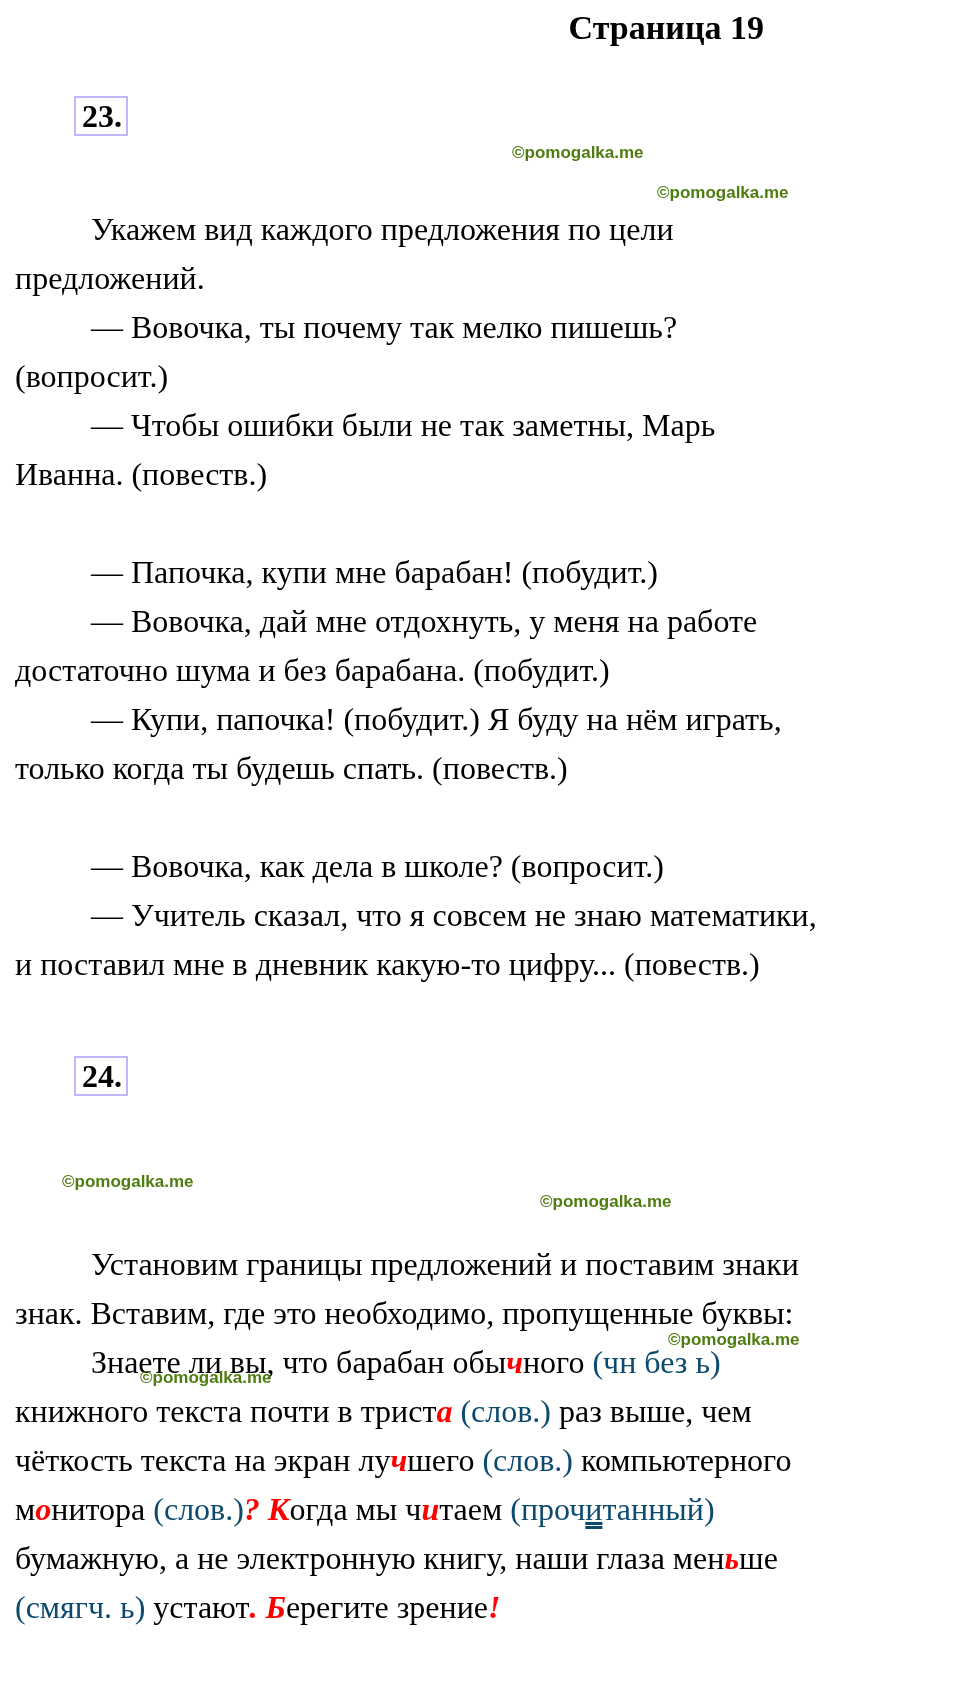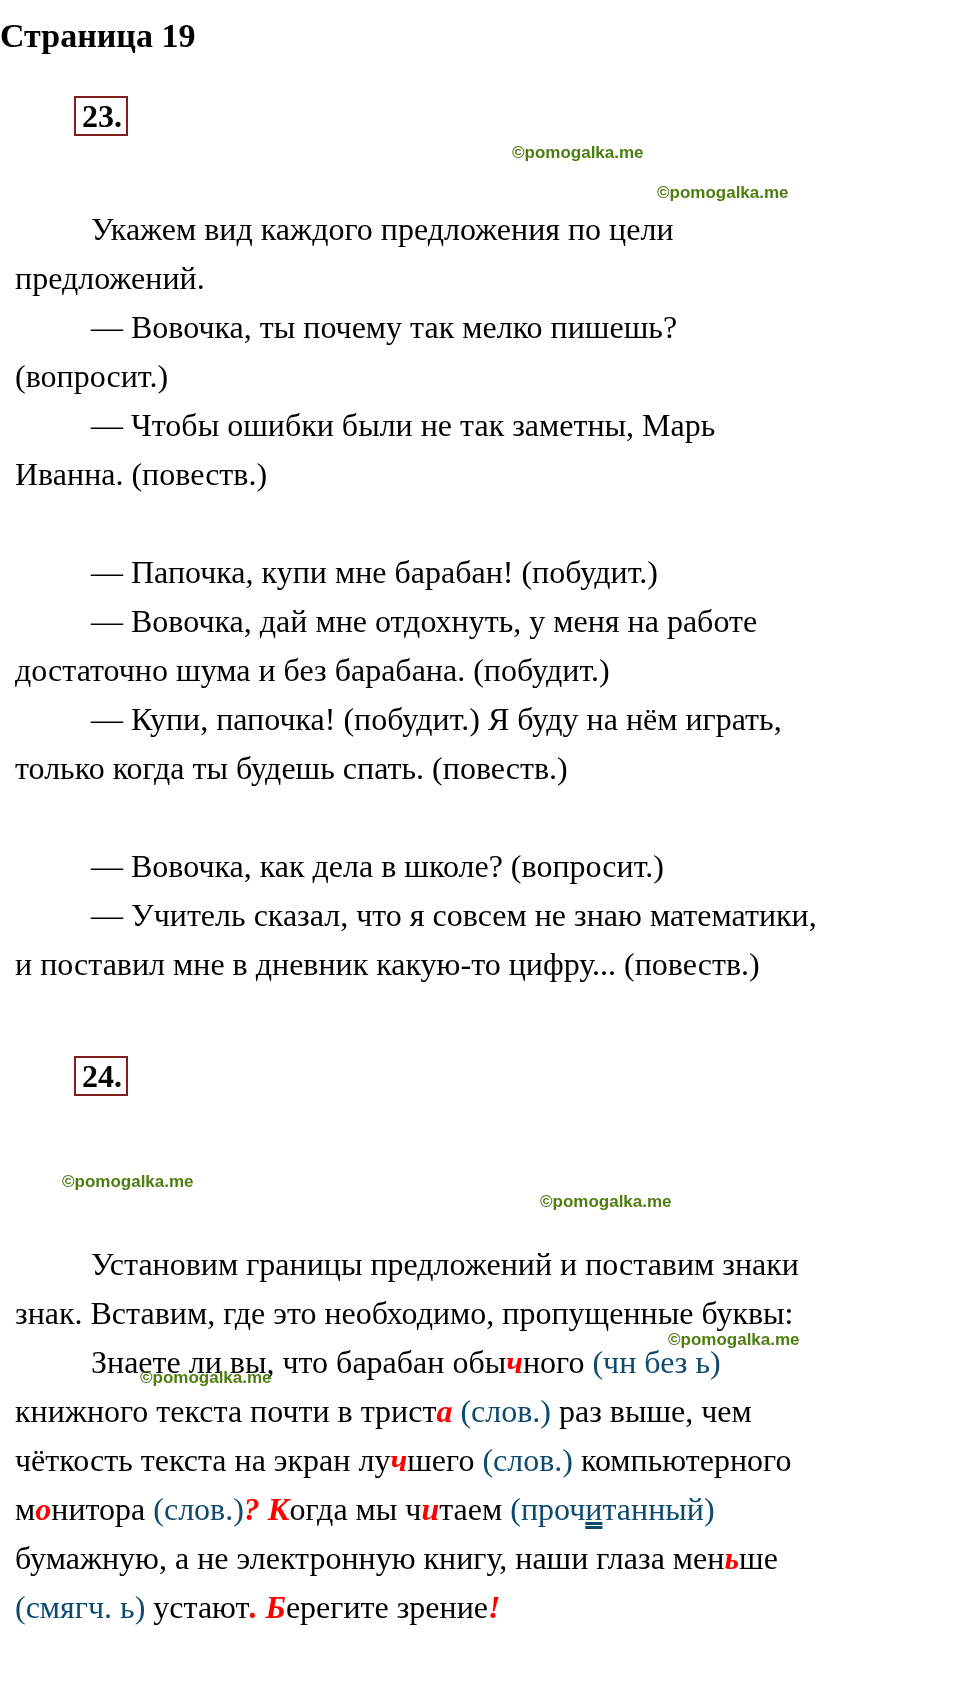--- a/index.html
+++ b/index.html
@@ -2,25 +2,25 @@
 <html><head>
 <meta charset="utf-8">
 <style>
   html, body { margin: 0; padding: 0; background: #ffffff; }
   body {
     width: 960px; height: 1681px; position: relative; overflow: hidden;
     font-family: "Liberation Serif", "DejaVu Serif", serif;
     color: #000;
   }
   .title {
-    position: absolute; top: 16px; left: 0; width: 764px;
-    text-align: left; font-weight: bold; font-size: 34px; line-height: 40px;
+    position: absolute; top: 8px; left: 0; width: 764px;
+    text-align: right; font-weight: bold; font-size: 34px; line-height: 40px;
   }
   .num-box {
-    position: absolute; border: 2px solid #7f1d1d;
+    position: absolute; border: 2px solid #c4b5fd;
     font-weight: bold; font-size: 32px; line-height: 36px;
     padding: 0 4px 0 6px;
   }
   .wm {
     position: absolute; font-family: "Liberation Sans", "DejaVu Sans", sans-serif;
     font-weight: bold; font-size: 17px; color: #4d7c0f; white-space: nowrap;
   }
   .para {
     position: absolute; left: 0; width: 960px;
     font-size: 32px; line-height: 49px; margin: 15px;

